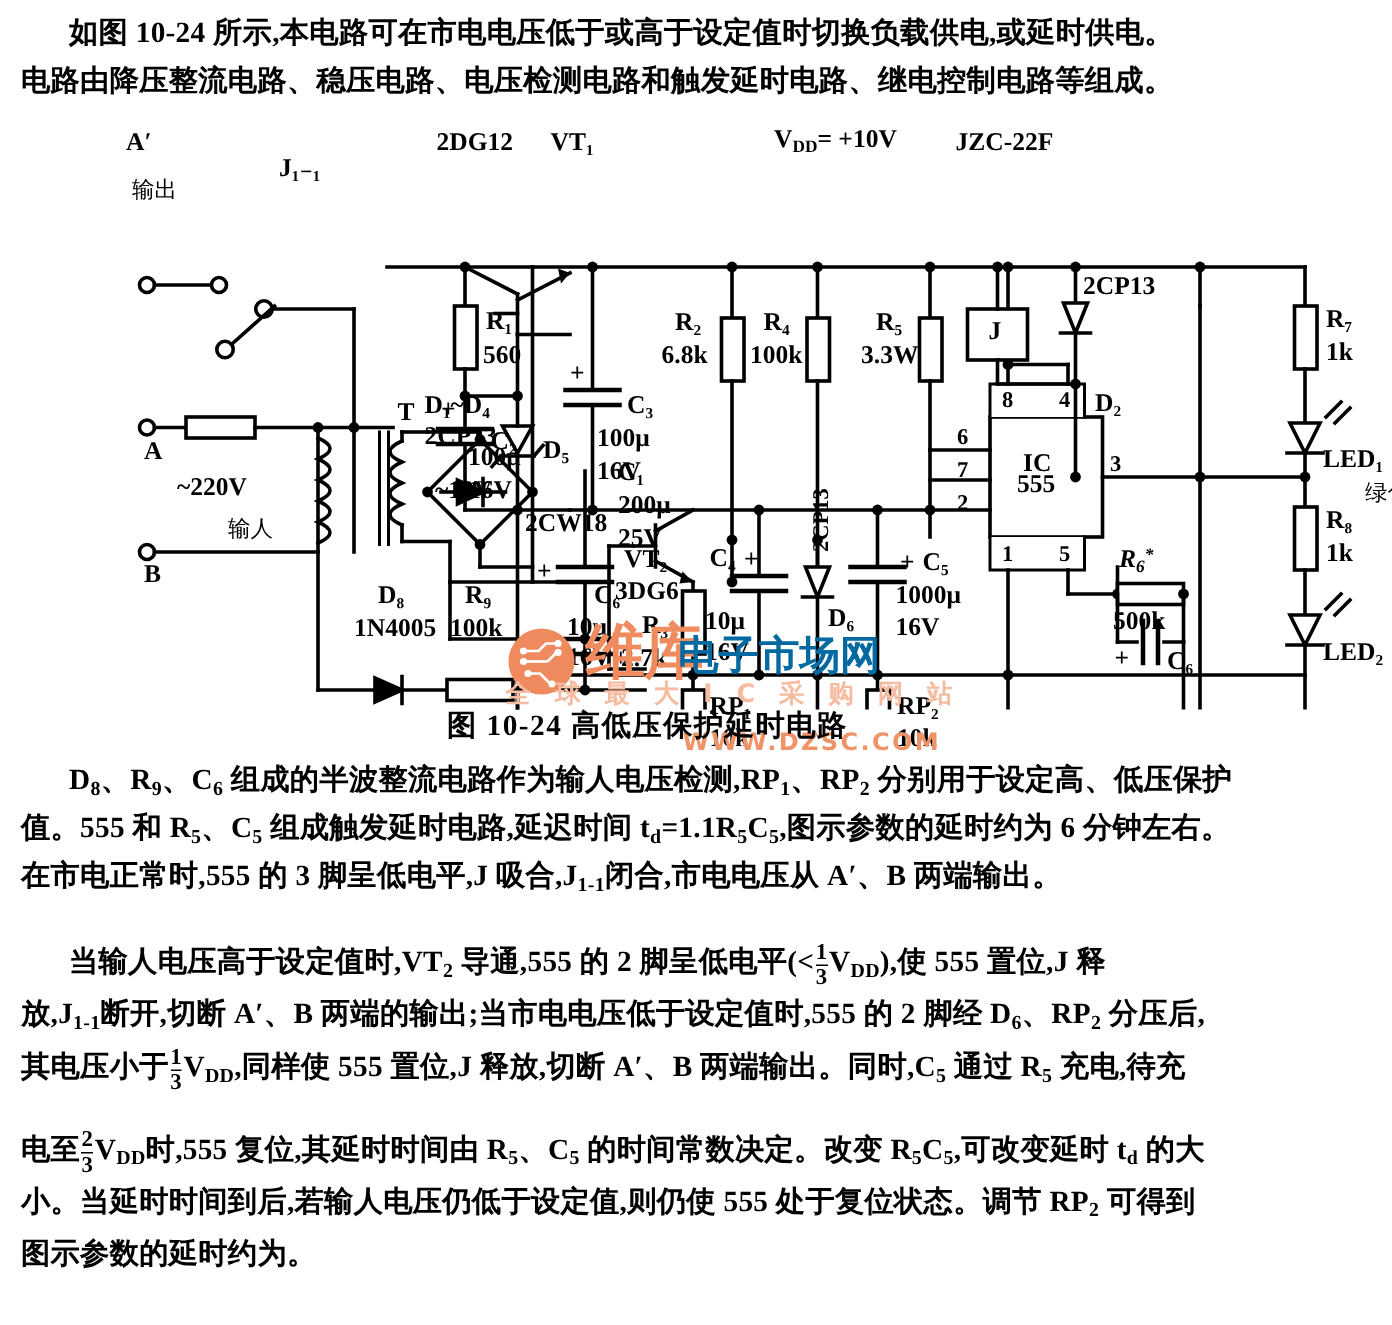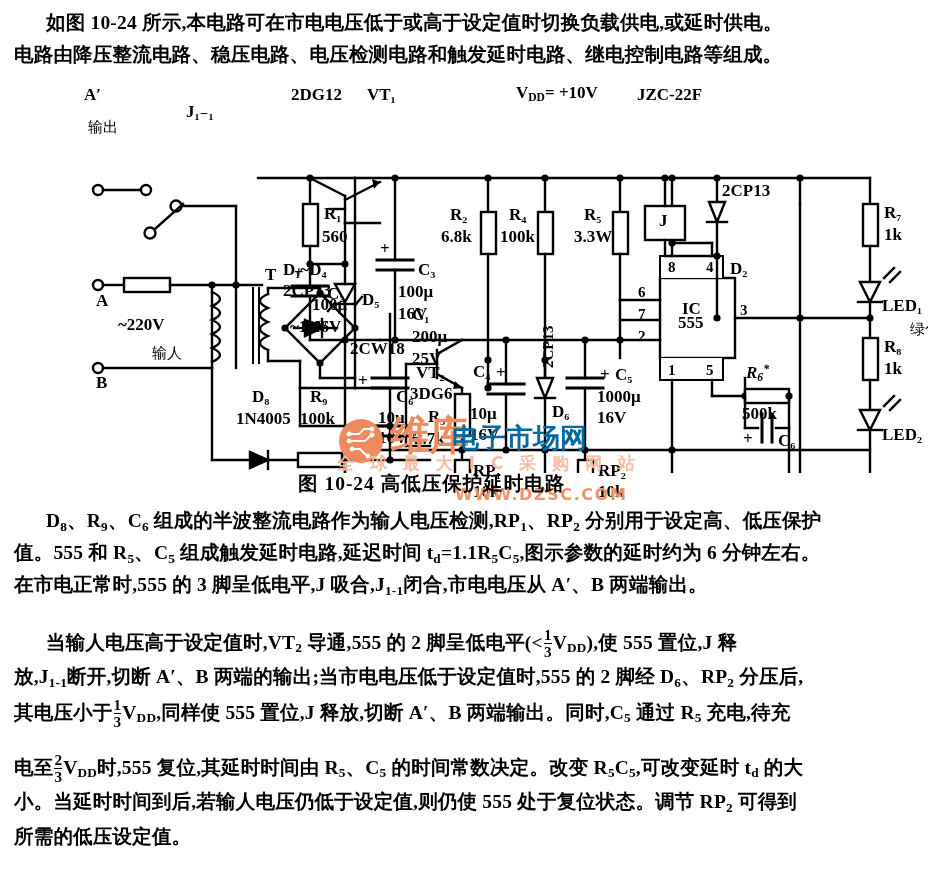--- a/index.html
+++ b/index.html
@@ -528,14 +528,14 @@
 <div class="para p-b6">
   其电压小于<span class="frac"><span class="n">1</span><span class="d">3</span></span>V<sub>DD</sub>,同样使 555 置位,J 释放,切断 A′、B 两端输出。同时,C<sub>5</sub> 通过 R<sub>5</sub> 充电,待充
 </div>
 <div class="para p-b7">
   电至<span class="frac"><span class="n">2</span><span class="d">3</span></span>V<sub>DD</sub>时,555 复位,其延时时间由 R<sub>5</sub>、C<sub>5</sub> 的时间常数决定。改变 R<sub>5</sub>C<sub>5</sub>,可改变延时 t<sub>d</sub> 的大
 </div>
 <div class="para p-b8">
   小。当延时时间到后,若输人电压仍低于设定值,则仍使 555 处于复位状态。调节 RP<sub>2</sub> 可得到
 </div>
 <div class="para p-b9">
-  所需的低压设定值。
+  图示参数的延时约为。
 </div>
 
 </body></html>

